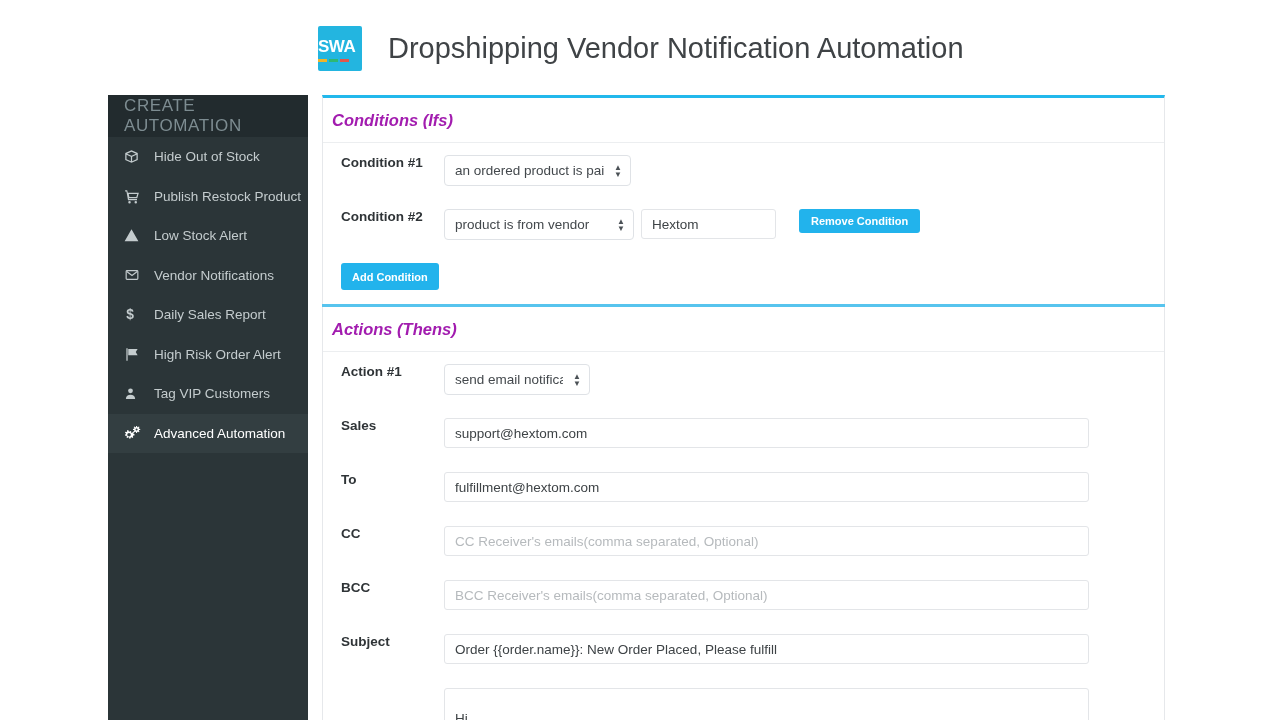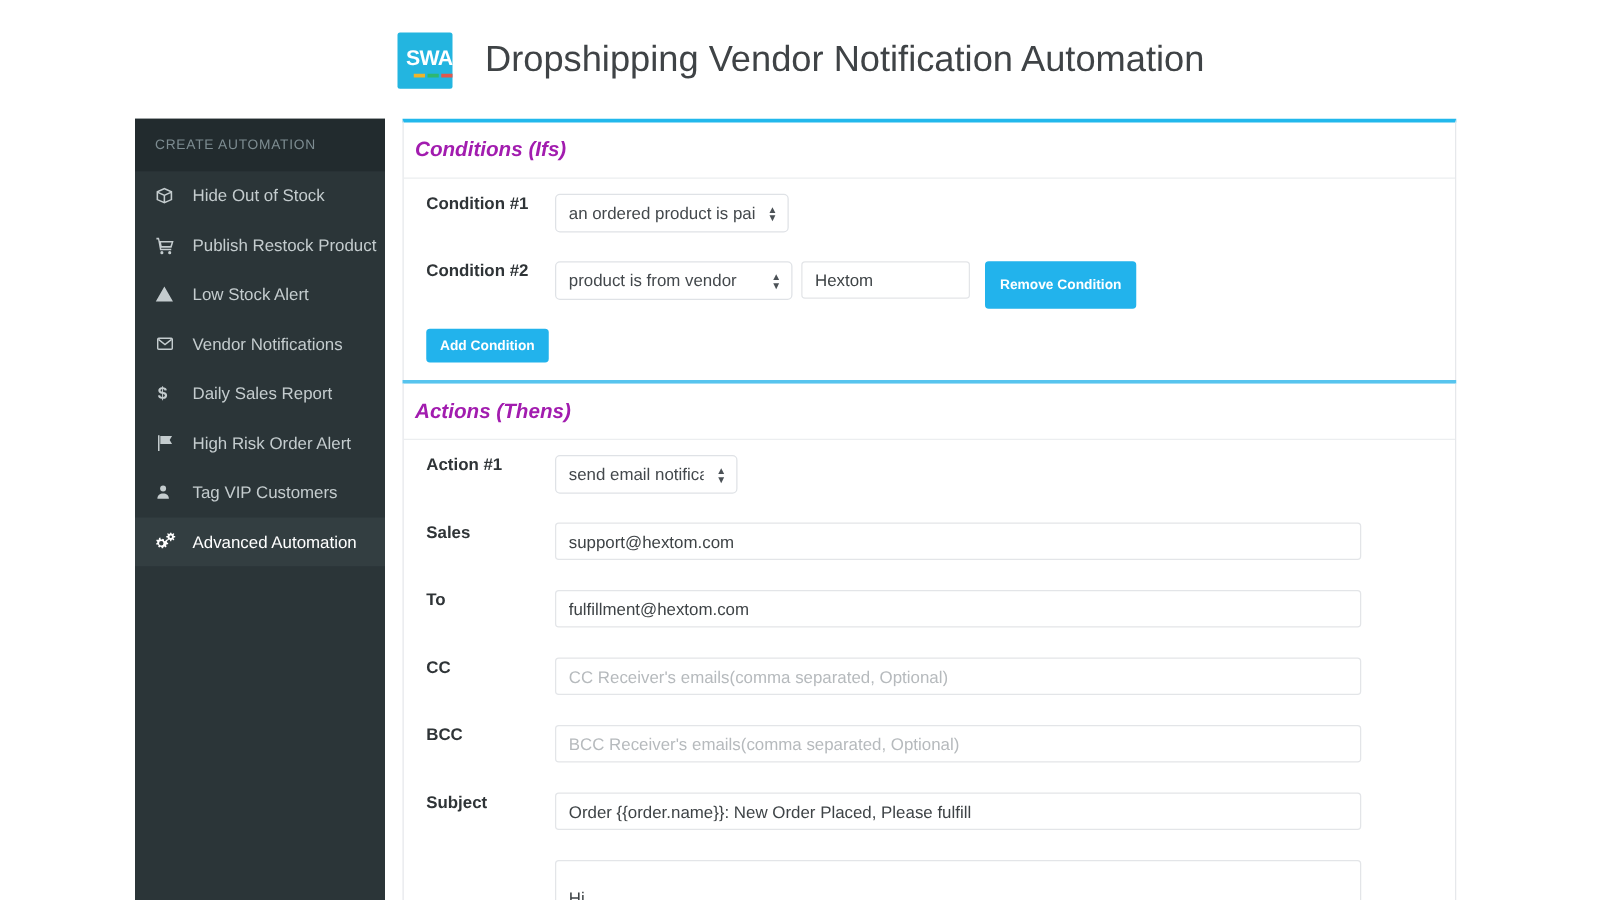--- a/index.html
+++ b/index.html
@@ -29,21 +29,21 @@
     align-items: center;
     gap: 26px;
   }
   .logo {
     width: 44px;
     height: 45px;
     background: #23b5e0;
     border-radius: 2px;
     display: flex;
     flex-direction: column;
-    align-items: flex-end;
+    align-items: flex-start;
     justify-content: center;
     padding-top: 2px;
   }
   .logo-text {
     color: #ffffff;
     font-size: 17px;
     font-weight: bold;
     letter-spacing: -0.5px;
     line-height: 1;
     font-family: "Liberation Sans", sans-serif;
@@ -75,21 +75,21 @@
     left: 108px;
     top: 95px;
     width: 200px;
     height: 625px;
     background: #2b3538;
   }
   .sidebar-header {
     height: 42px;
     background: #222b2e;
     color: #7d8c91;
-    font-size: 11px;
+    font-size: 17px;
     letter-spacing: 0.6px;
     display: flex;
     align-items: center;
     padding-left: 16px;
     font-weight: normal;
   }
   .nav-item {
     height: 39.5px;
     display: flex;
     align-items: center;
@@ -217,21 +217,21 @@
     border: none;
     border-radius: 3px;
     background: #22b3ec;
     color: #ffffff;
     font-size: 11px;
     font-weight: bold;
     font-family: "Liberation Sans", sans-serif;
     cursor: pointer;
     padding: 0 12px;
   }
-  .btn-remove { height: 38px; margin-left: 12px; }
+  .btn-remove { height: 24px; margin-left: 23px; }
   .btn-add { height: 27px; margin-left: 9px; padding: 0 11px; text-align: right; }
 
   .add-row { display: flex; align-items: center; margin-top: 4px; }
 
   .divider-cyan {
     height: 3px;
     background: #57c4ee;
     width: 843px;
   }
 </style>

